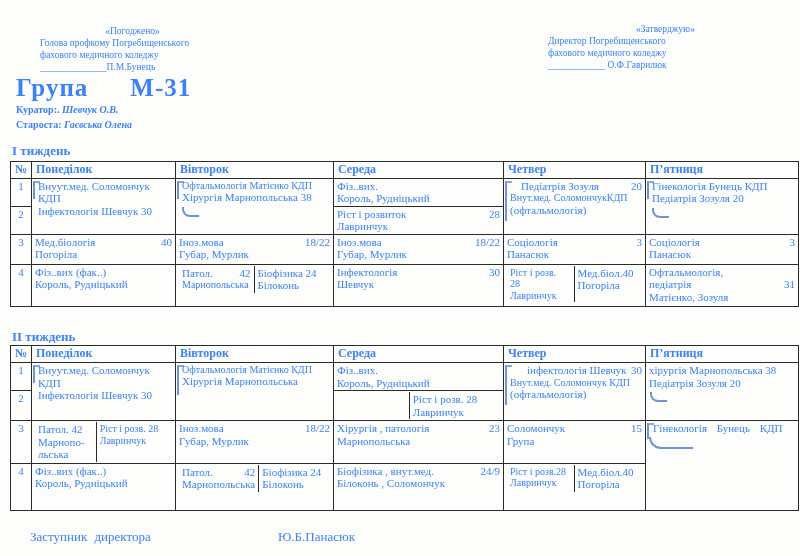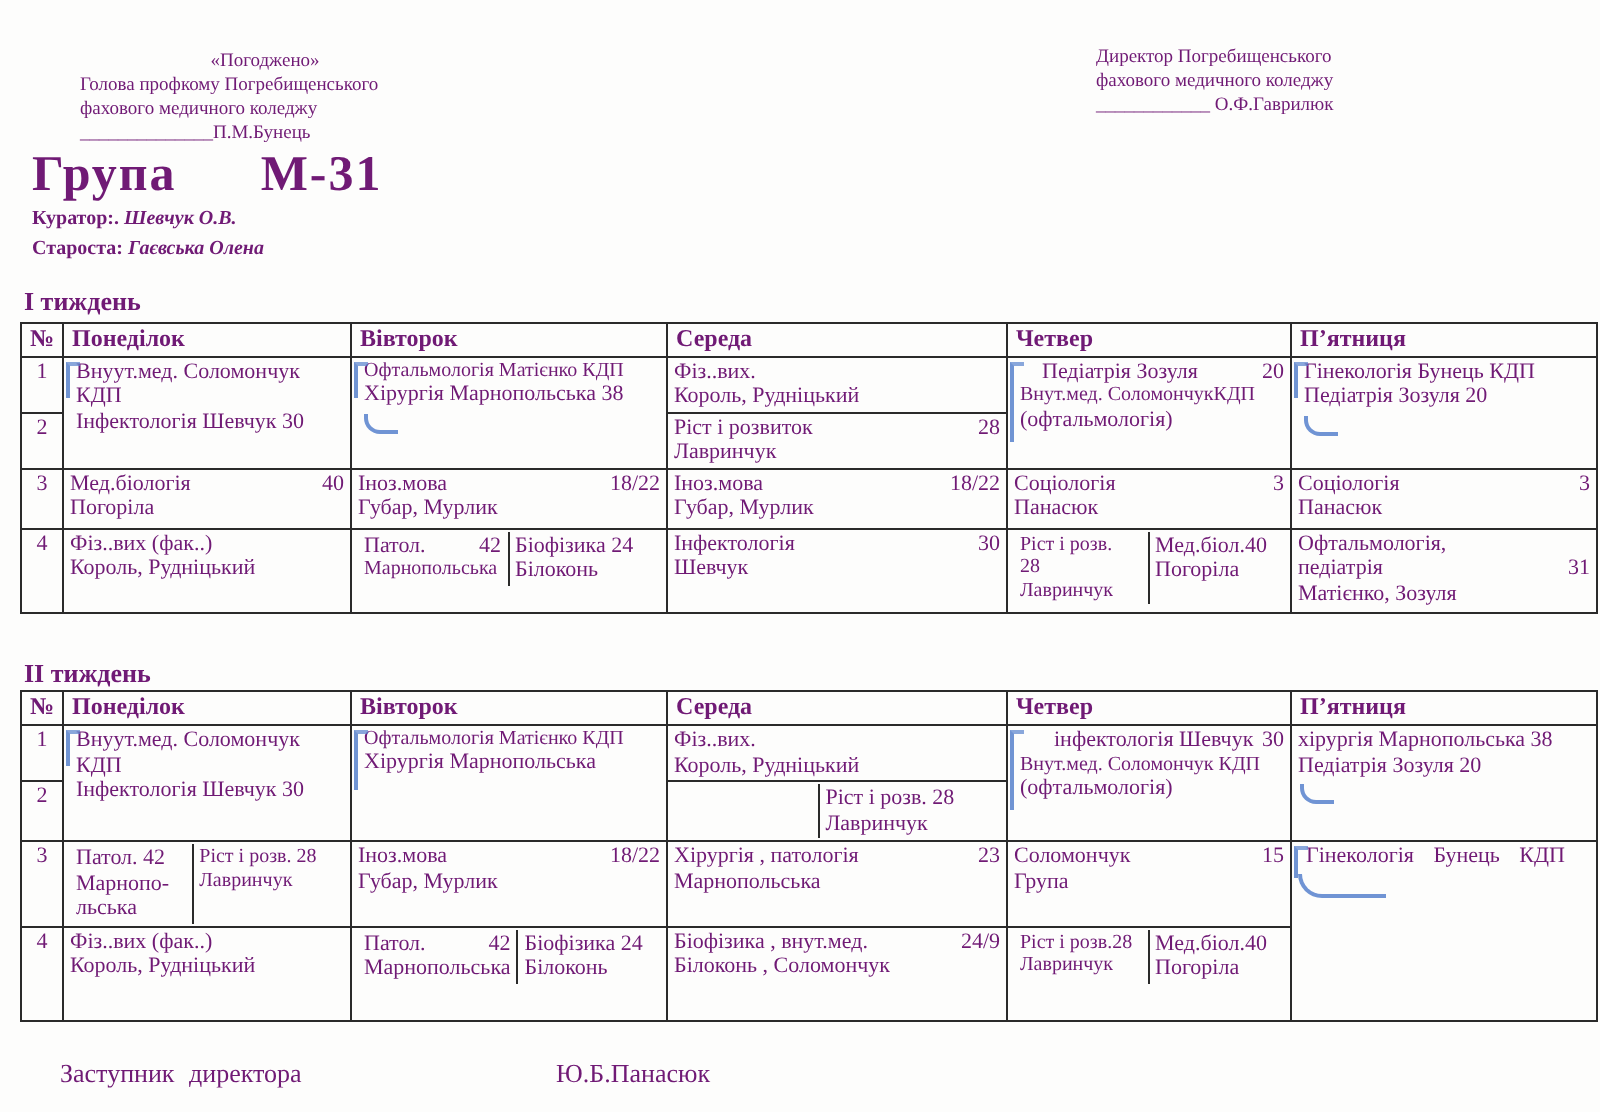--- a/index.html
+++ b/index.html
@@ -1,17 +1,17 @@
 <!DOCTYPE html>
 <html><head>
 <meta charset="utf-8">
 <style>
   html,body{margin:0;padding:0;background:#e8e8e8;}
   .page{position:relative;width:800px;height:556px;background:#fdfdfc;overflow:hidden;
-        font-family:"Liberation Serif","DejaVu Serif",serif;color:#701a75;}
+        font-family:"Liberation Serif","DejaVu Serif",serif;color:#3b82f6;}
   .abs{position:absolute;}
   
   .sig{font-size:9.5px;line-height:1.25;}
   .sig .c{text-align:center;}
   
   .group{font-size:25px;font-weight:bold;letter-spacing:1px;}
   .group .gv{margin-left:42px;}
   .meta{font-size:10px;font-weight:bold;line-height:1.1;}
   .meta .it{font-style:italic;}
   .wklabel{font-size:13px;font-weight:bold;}
@@ -48,20 +48,21 @@
 <div class="page">
 
   <div class="abs sig" style="left:40px;top:26px;width:185px;">
     <div class="c">«Погоджено»</div>
     <div>Голова профкому Погребищенського</div>
     <div>фахового медичного коледжу</div>
     <div>______________П.М.Бунець</div>
   </div>
 
   <div class="abs sig" style="left:548px;top:24px;width:235px;">
+    <div class="c">«Затверджую»</div>
     <div>Директор Погребищенського</div>
     <div>фахового медичного коледжу</div>
     <div>____________ О.Ф.Гаврилюк</div>
   </div>
 
   <div class="abs group" style="left:16px;top:74px;">
     <span>Група</span><span class="gv">М-31</span>
   </div>
   <div class="abs meta" style="left:16px;top:104px;">
     <span>Куратор:.</span>

